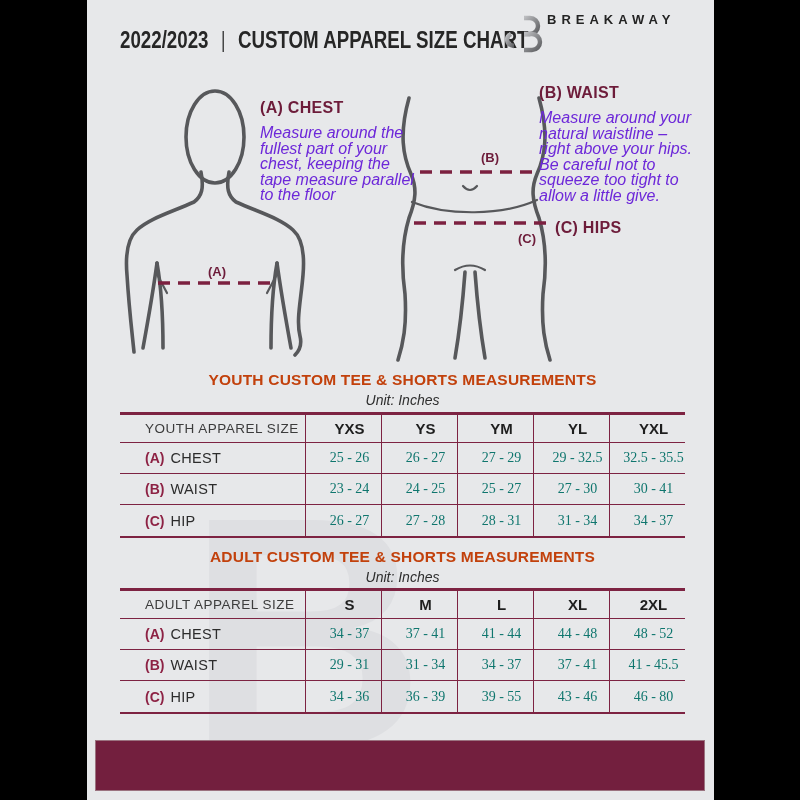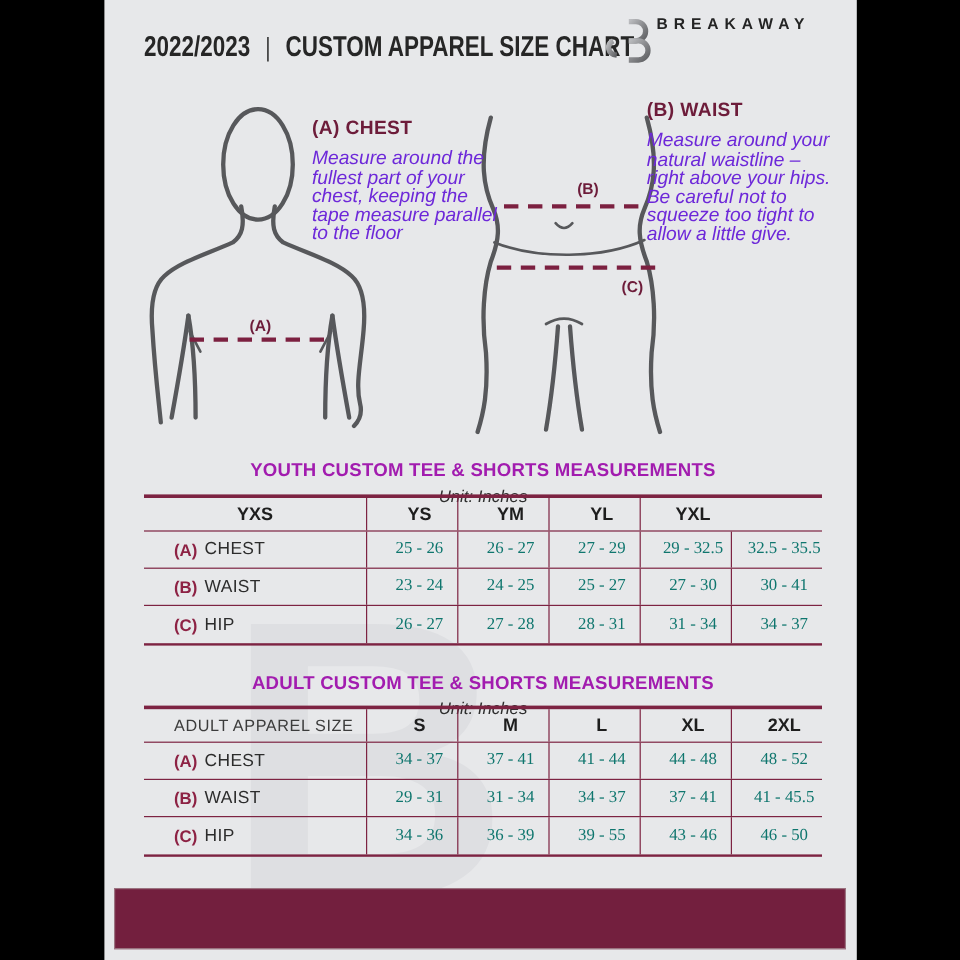--- a/index.html
+++ b/index.html
@@ -32,21 +32,21 @@
   .fig{position:absolute;z-index:1;}
   .fig-upper{left:23px;top:80px;}
   .fig-lower{left:300px;top:94px;}
   .fig path,.fig ellipse{fill:none;stroke:#57585b;stroke-width:3.6;stroke-linecap:round;}
   .fig .thin{stroke-width:2.2;}
   .fig .dash{stroke:#7c2040;stroke-width:3.4;stroke-dasharray:12 8;stroke-linecap:butt;}
   .fig text{font-family:"Liberation Sans",sans-serif;font-size:13px;font-weight:800;fill:#6d1c3a;}
 
   
   .tbl-head{position:absolute;left:33px;width:565px;text-align:center;z-index:2;}
-  .tbl-head .t1{font-size:15.5px;font-weight:700;color:#a21caf;letter-spacing:.2px;margin-top:13px;}
+  .tbl-head .t1{font-size:15.5px;font-weight:700;color:#c2410c;letter-spacing:.2px;}
   .tbl-head .t2{font-size:14px;font-style:italic;font-weight:500;color:#2e2e2e;margin-top:3px;}
   .tbl-head-youth{top:371px;}
   .tbl-head-adult{top:548px;}
 
   
   .sizing-table{position:absolute;left:33px;width:565px;z-index:2;
                 border-top:3px solid #7d2342;border-bottom:2.5px solid #7d2342;}
   .tbl-youth{top:412px;}
   .tbl-adult{top:588px;}
   .t-row{display:grid;grid-template-columns:185px repeat(5,76px);height:31px;
@@ -144,28 +144,30 @@
     <div class="inst inst-waist">
       <h3>(B) WAIST</h3>
       <p>Measure around your
 natural waistline –
 right above your hips.
 Be careful not to
 squeeze too tight to
 allow a little give.</p>
     </div>
     <div class="inst inst-hips">
+      <h3>(C) HIPS</h3>
     </div>
 
     <div class="tbl-head tbl-head-youth">
       <div class="t1">YOUTH CUSTOM TEE &amp; SHORTS MEASUREMENTS</div>
       <div class="t2">Unit: Inches</div>
     </div>
     <div class="sizing-table tbl-youth">
       <div class="t-row t-headrow">
+        <div class="cell label-cell">YOUTH APPAREL SIZE</div>
         <div class="cell size-cell">YXS</div>
         <div class="cell size-cell">YS</div>
         <div class="cell size-cell">YM</div>
         <div class="cell size-cell">YL</div>
         <div class="cell size-cell">YXL</div>
       </div>
       <div class="t-row">
         <div class="cell label-cell">
             <span class="row-key">(A)</span>
             <span class="row-label">CHEST</span>
@@ -237,19 +239,19 @@
       </div>
       <div class="t-row">
         <div class="cell label-cell">
             <span class="row-key">(C)</span>
             <span class="row-label">HIP</span>
           </div>
         <div class="cell value-cell">34 - 36</div>
         <div class="cell value-cell">36 - 39</div>
         <div class="cell value-cell">39 - 55</div>
         <div class="cell value-cell">43 - 46</div>
-        <div class="cell value-cell">46 - 50</div>
+        <div class="cell value-cell">46 - 80</div>
       </div>
     </div>
 
     <div class="footer-bar"></div>
   </div>
 </div>
 
 </body></html>

